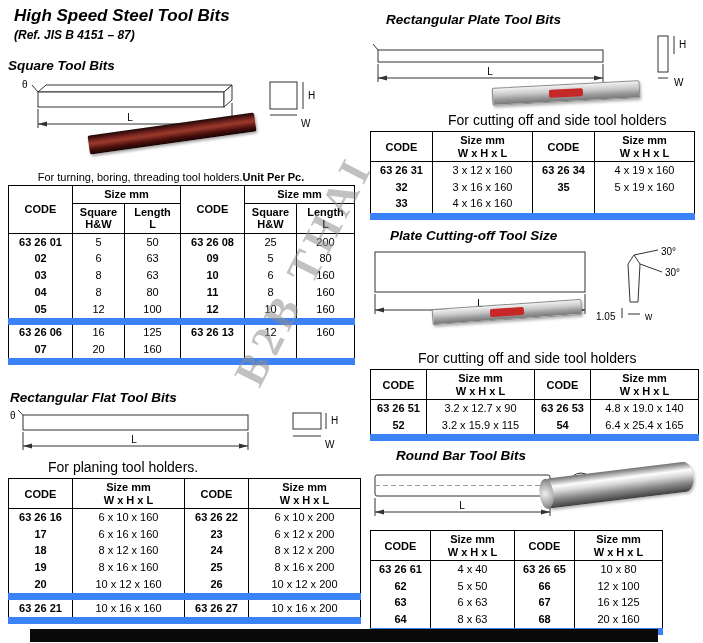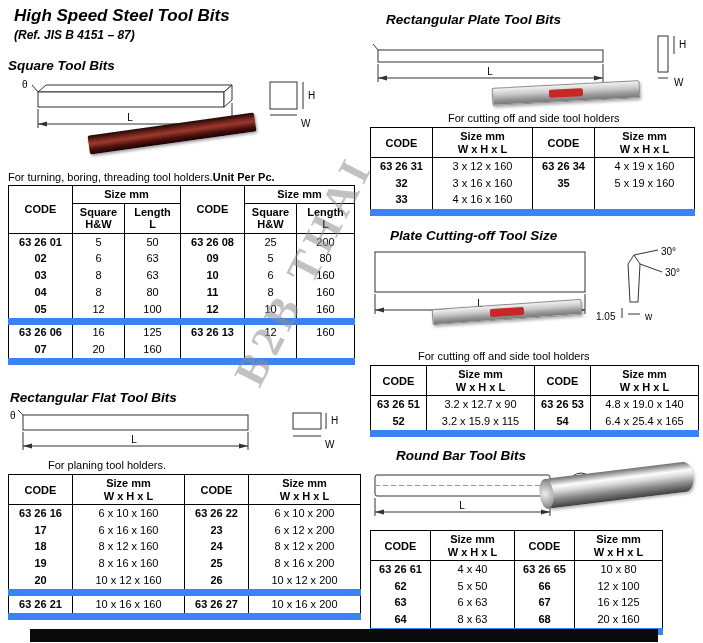--- a/index.html
+++ b/index.html
@@ -7,22 +7,22 @@
   body {
     width:703px; height:643px; position:relative; overflow:hidden;
     background:#ffffff; color:#000;
     font-family:"Liberation Sans","DejaVu Sans",sans-serif;
   }
   .sec { position:absolute; }
   .page-header { position:absolute; left:14px; top:6px; }
   h1 { font-style:italic; font-weight:bold; font-size:17px; line-height:1.2; margin:0; }
   .ref { font-style:italic; font-weight:bold; font-size:12px; margin-top:2px; }
   h2 { font-style:italic; font-weight:bold; font-size:13.5px; line-height:1.2; margin:0 0 2px 0; }
-  .caption { font-size:11px; }
-  .caption-row { display:flex; justify-content:flex-start; font-size:11px; margin:1px 0 2px 0; }
+  .caption { font-size:14px; }
+  .caption-row { display:flex; justify-content:center; font-size:11px; margin:1px 0 2px 0; }
   .unit-note { padding-right:28px;font-weight:bold; }
 
   .tbl { border-collapse:collapse; border:1px solid #000; table-layout:fixed; background:#fff; }
   .tbl th { border:1px solid #000; font-weight:bold; font-size:11px; padding:2px 1px; text-align:center; vertical-align:middle; line-height:1.15; }
   .tbl td { border-left:1px solid #000; border-right:1px solid #000; border-top:none; border-bottom:none;
             font-size:11px; padding:1.5px 2px; text-align:center; line-height:1.25; overflow:hidden; white-space:nowrap; }
   .tbl tbody.group { border-top:1px solid #000; border-bottom:7px solid #3b82f6; }
   .code-cell { font-weight:bold; }
 
   .diagram { position:relative; }

